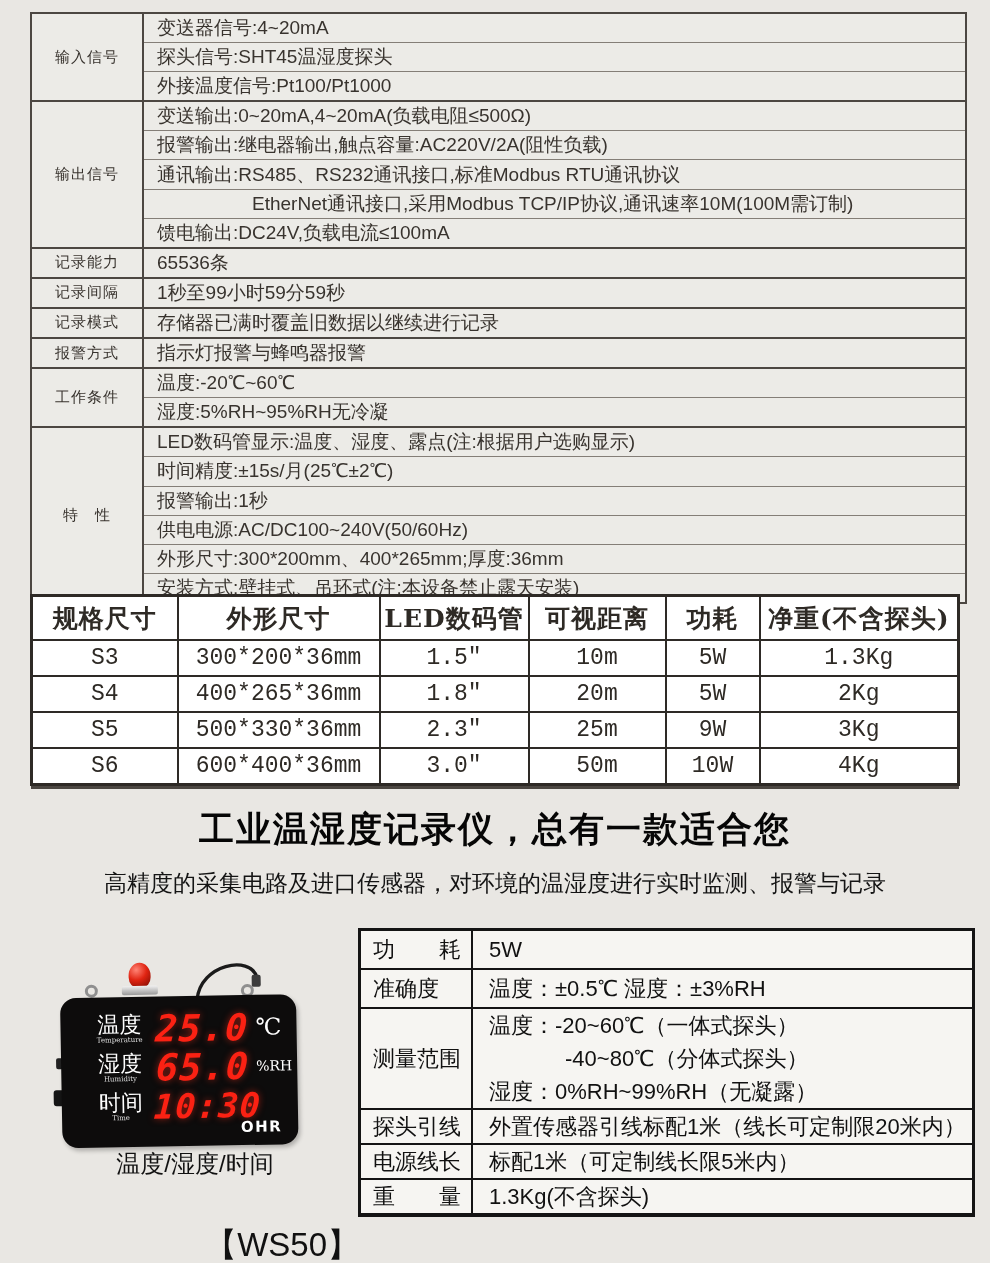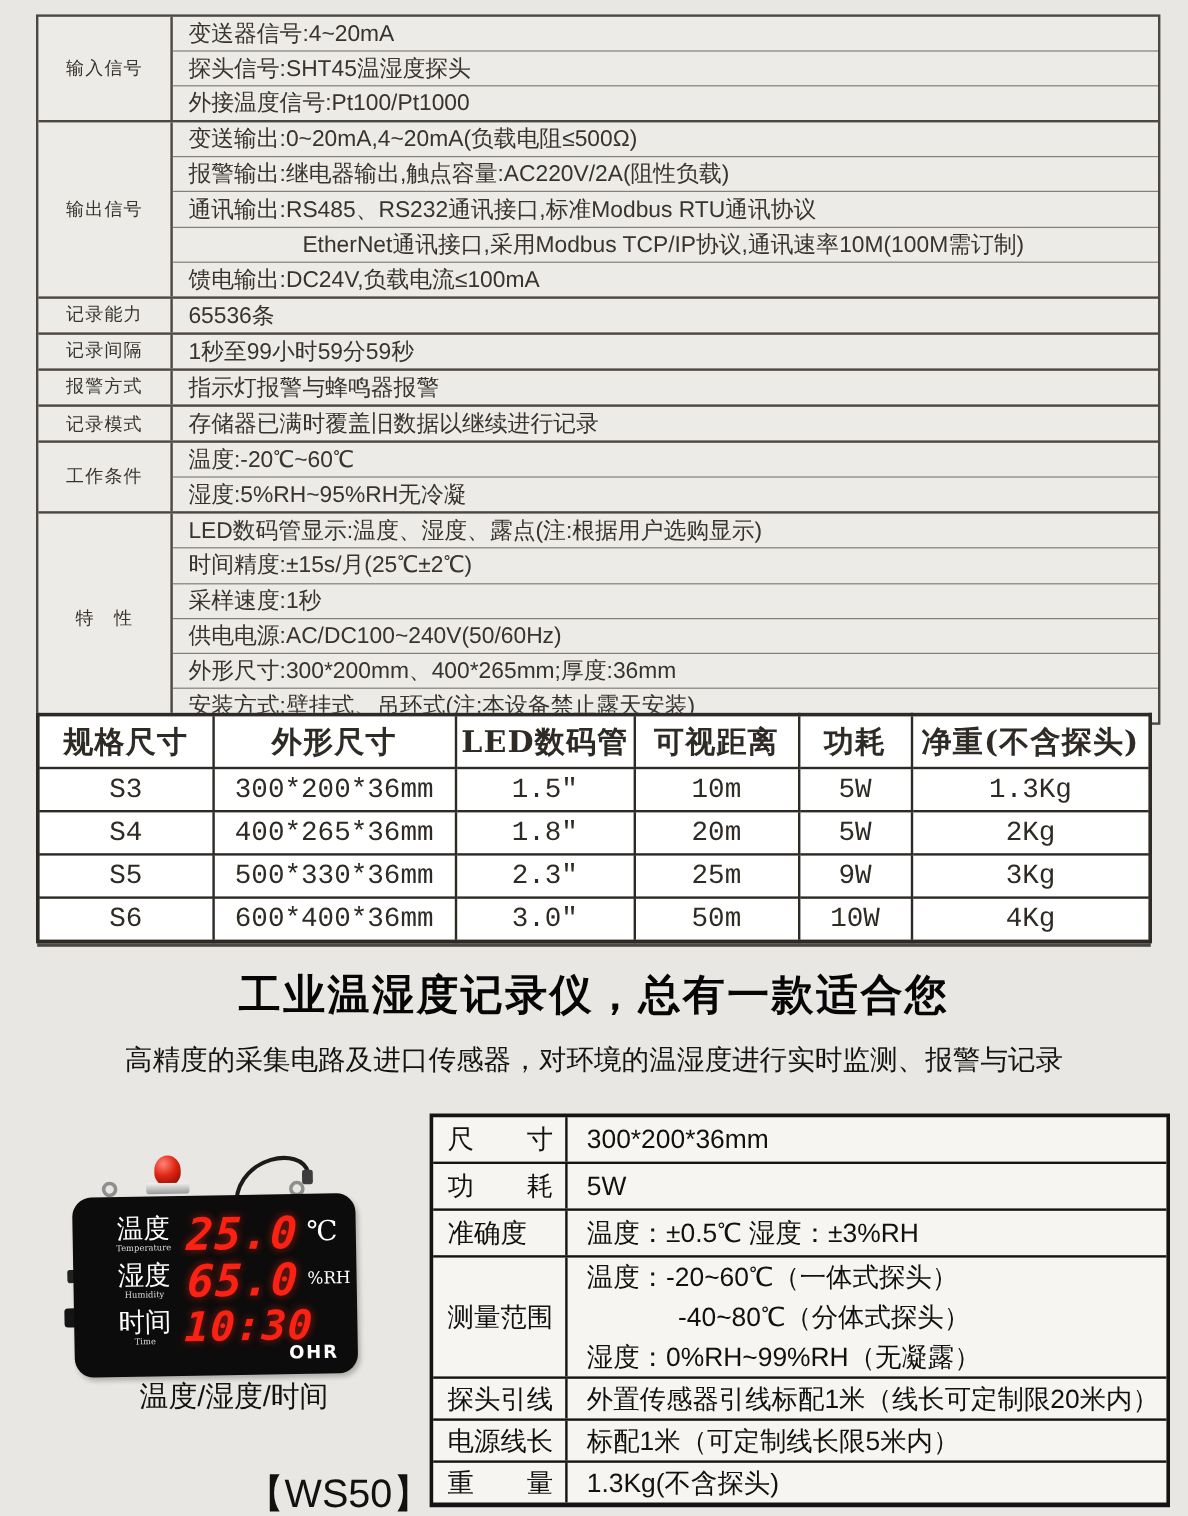--- a/index.html
+++ b/index.html
@@ -107,44 +107,44 @@
           <div class="sr">65536条</div>
         </div>
     </div>
     <div class="sg">
       <div class="sg-label">记录间隔</div>
       <div class="sg-rows">
           <div class="sr">1秒至99小时59分59秒</div>
         </div>
     </div>
     <div class="sg">
+      <div class="sg-label">记录模式</div>
+      <div class="sg-rows">
+          <div class="sr">存储器已满时覆盖旧数据以继续进行记录</div>
+        </div>
+    </div>
+    <div class="sg">
       <div class="sg-label">报警方式</div>
       <div class="sg-rows">
           <div class="sr">指示灯报警与蜂鸣器报警</div>
-        </div>
-    </div>
-    <div class="sg">
-      <div class="sg-label">记录模式</div>
-      <div class="sg-rows">
-          <div class="sr">存储器已满时覆盖旧数据以继续进行记录</div>
         </div>
     </div>
     <div class="sg">
       <div class="sg-label">工作条件</div>
       <div class="sg-rows">
         <div class="sr">温度:-20℃~60℃</div>
         <div class="sr">湿度:5%RH~95%RH无冷凝</div>
       </div>
     </div>
     <div class="sg">
       <div class="sg-label">特　性</div>
       <div class="sg-rows">
         <div class="sr">LED数码管显示:温度、湿度、露点(注:根据用户选购显示)</div>
         <div class="sr">时间精度:±15s/月(25℃±2℃)</div>
-        <div class="sr">采样速度:1秒</div>
+        <div class="sr">报警输出:1秒</div>
         <div class="sr">供电电源:AC/DC100~240V(50/60Hz)</div>
         <div class="sr">外形尺寸:300*200mm、400*265mm;厚度:36mm</div>
         <div class="sr">安装方式:壁挂式、吊环式(注:本设备禁止露天安装)</div>
       </div>
     </div>
   </div>
 
   <table class="size-table">
     <colgroup>
       <col style="width:146px">
@@ -240,26 +240,20 @@
         </div>
         <div class="brand">OHR</div>
       </div>
     </div>
   </div>
   <div class="fig-cap1">温度/湿度/时间</div>
   <div class="fig-cap2">【WS50】300*200*36mm</div>
 
   <div class="detail-table">
     <div class="dg h40">
-      <div class="dg-label">尺　　寸</div>
-      <div class="dg-lines">
-          <div class="dl">300*200*36mm</div>
-        </div>
-    </div>
-    <div class="dg h40">
       <div class="dg-label">功　　耗</div>
       <div class="dg-lines">
           <div class="dl">5W</div>
         </div>
     </div>
     <div class="dg h40">
       <div class="dg-label">准确度</div>
       <div class="dg-lines">
           <div class="dl">温度：±0.5℃  湿度：±3%RH</div>
         </div>

